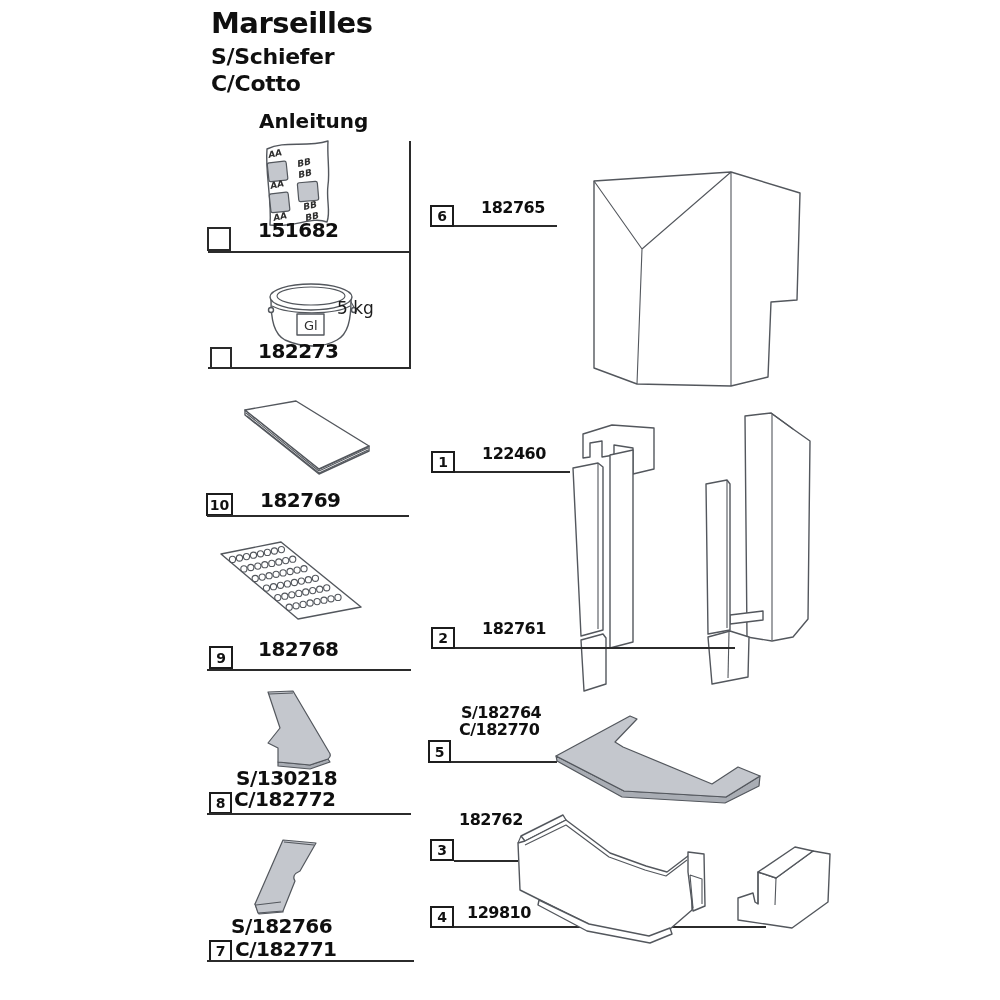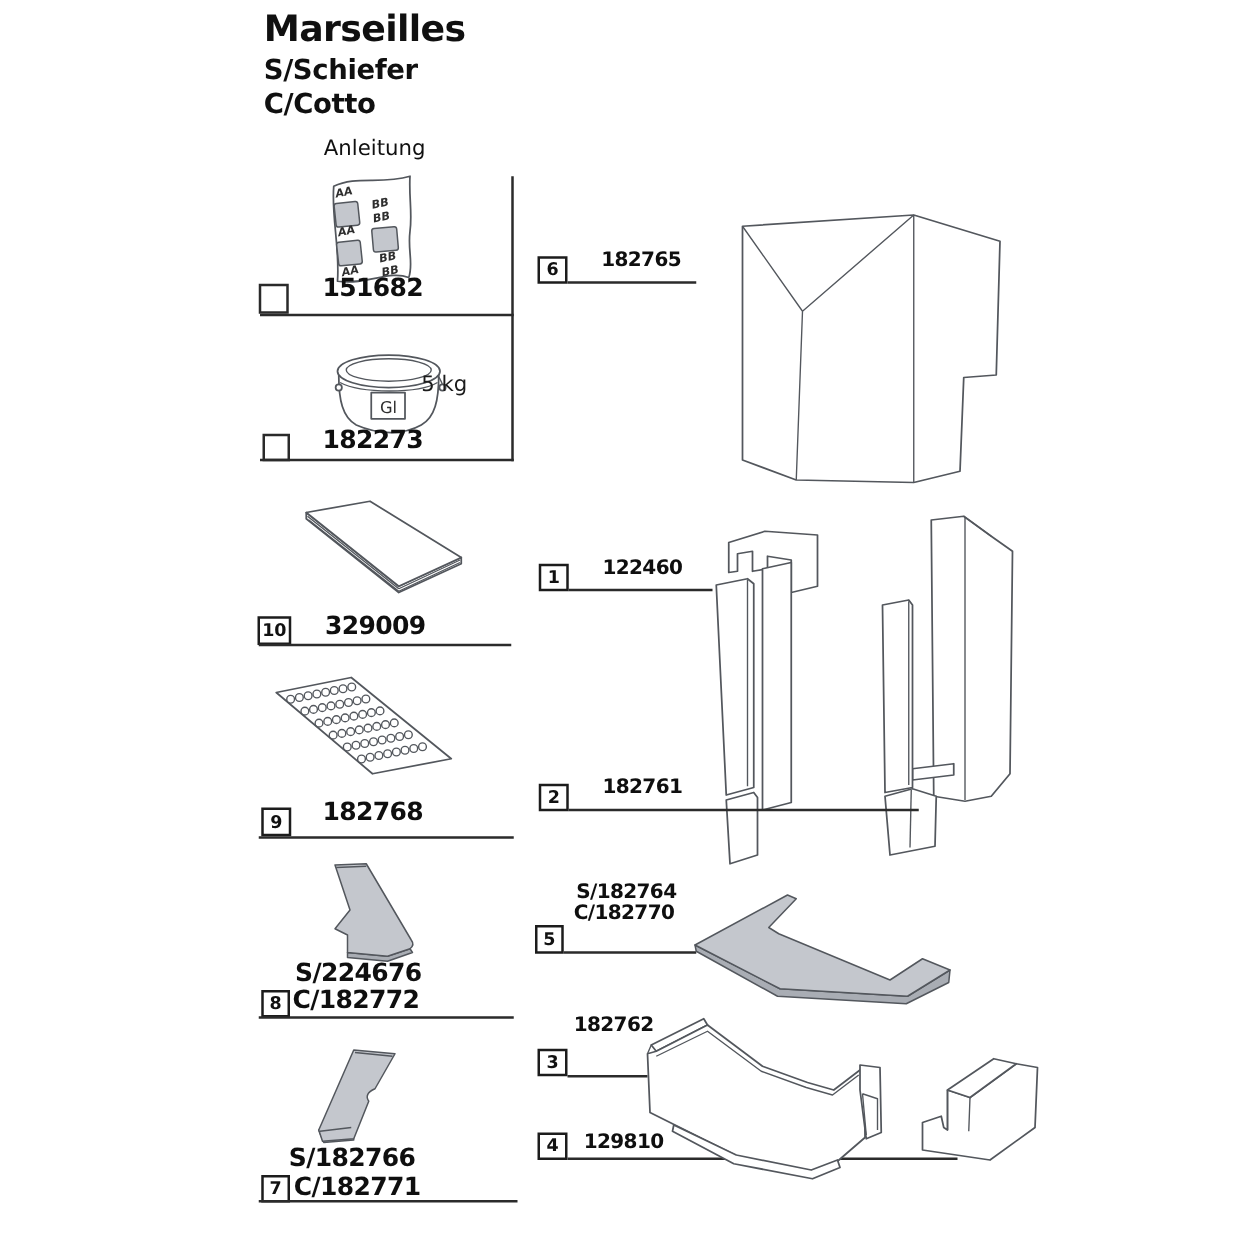--- a/index.html
+++ b/index.html
@@ -1,21 +1,21 @@
 <!DOCTYPE html>
 <html><head>
 <meta charset="utf-8">
 <style>
   *{margin:0;padding:0;box-sizing:border-box}
   html,body{width:1000px;height:1000px;background:#ffffff;overflow:hidden}
   body{font-family:"DejaVu Sans","Liberation Sans",sans-serif;position:relative;color:#101010}
   .abs{position:absolute}
   .ttl{font-weight:bold;font-size:29px;letter-spacing:-0.5px;white-space:nowrap}
   .sub{font-weight:bold;font-size:22px;letter-spacing:-0.3px;white-space:nowrap}
-  .anl{font-weight:normal;font-size:17px;white-space:nowrap}
+  .anl{font-weight:bold;font-size:20px;white-space:nowrap}
   .pn{font-weight:bold;font-size:20px;letter-spacing:-0.5px;white-space:nowrap;color:#0f0f0f}
   .pn-lg{font-size:16px}
   .wt{font-size:17px;color:#1c1c1c;white-space:nowrap}
   .refbox{border:2px solid #1c1c1c;background:#fff;display:flex;align-items:center;justify-content:center;
           font-weight:bold;font-size:14px;color:#111;line-height:1}
   .checkbox{border:2px solid #2a2a2a;background:#fff}
   .hline{background:#2b2b2b;height:2px}
   .vline{background:#2b2b2b;width:2px}
   svg{display:block;overflow:visible}
   .draw{stroke:#53575d;stroke-width:1.4;fill:#ffffff;stroke-linejoin:round}
@@ -73,21 +73,21 @@
   <div class="abs hline" style="left:208px;top:367px;width:203px"></div>
 
   <div class="abs" style="left:233px;top:399px">
     <svg width="145" height="80" viewBox="0 0 145 80">
       <path class="draw" d="M12,11 L86,70 L136,47 L136,52 L86,75 L12,16 Z"></path>
       <path class="draw" d="M12,11 L63,2 L136,47 L86,70 Z"></path>
       <path class="thin" d="M13,14 L86,72 M14,17 L86,74 M86,72 L135,49 M86,74 L135,51"></path>
     </svg>
   </div>
   <div class="abs refbox" style="left:206px;top:493px;width:27px;height:23px">10</div>
-  <div class="abs pn" style="left:260px;top:488px">329009</div>
+  <div class="abs pn" style="left:260px;top:488px">182769</div>
   <div class="abs hline" style="left:207px;top:515px;width:202px"></div>
 
   <div class="abs" style="left:213px;top:537px">
     <svg width="155" height="92" viewBox="0 0 155 92">
       <path class="draw" d="M8,17 L68,5 L148,70 L85,82 Z"></path>
       <g class="thin" fill="#ffffff">
           <circle cx="19.5" cy="22.4" r="3.1"></circle>
           <circle cx="26.5" cy="21.0" r="3.1"></circle>
           <circle cx="33.5" cy="19.6" r="3.1"></circle>
           <circle cx="40.5" cy="18.2" r="3.1"></circle>
@@ -142,21 +142,21 @@
   <div class="abs pn" style="left:258px;top:637px">182768</div>
   <div class="abs hline" style="left:207px;top:669px;width:204px"></div>
 
   <div class="abs" style="left:252px;top:689px">
     <svg width="85" height="82" viewBox="0 0 85 82">
       <path class="drawgd" d="M26,73 L58,76 L76,70 L78,73 L58,80 L26,77 Z"></path>
       <path class="drawg" d="M16,3 L41,2 L77,63 Q80,67 76,70 L58,76 L26,73 L26,59 L16,54 L28,39 Z"></path>
       <path class="thin" d="M17,5 L41,4"></path>
     </svg>
   </div>
-  <div class="abs pn" style="left:236px;top:766px">S/224676</div>
+  <div class="abs pn" style="left:236px;top:766px">S/130218</div>
   <div class="abs pn" style="left:234px;top:787px">C/182772</div>
   <div class="abs refbox" style="left:209px;top:792px;width:23px;height:22px">8</div>
   <div class="abs hline" style="left:207px;top:813px;width:204px"></div>
 
   <div class="abs" style="left:245px;top:834px">
     <svg width="80" height="90" viewBox="0 0 80 90">
       <path class="drawgd" d="M10,70 L14,80 L38,78 L37,73 Z"></path>
       <path class="drawg" d="M38,6 L71,9 L55,37 Q46,41 50,47 L38,77 L13,79 L10,70 Z"></path>
       <path class="thin" d="M39,8 L69,11 M11,71 L36,68"></path>
     </svg>

